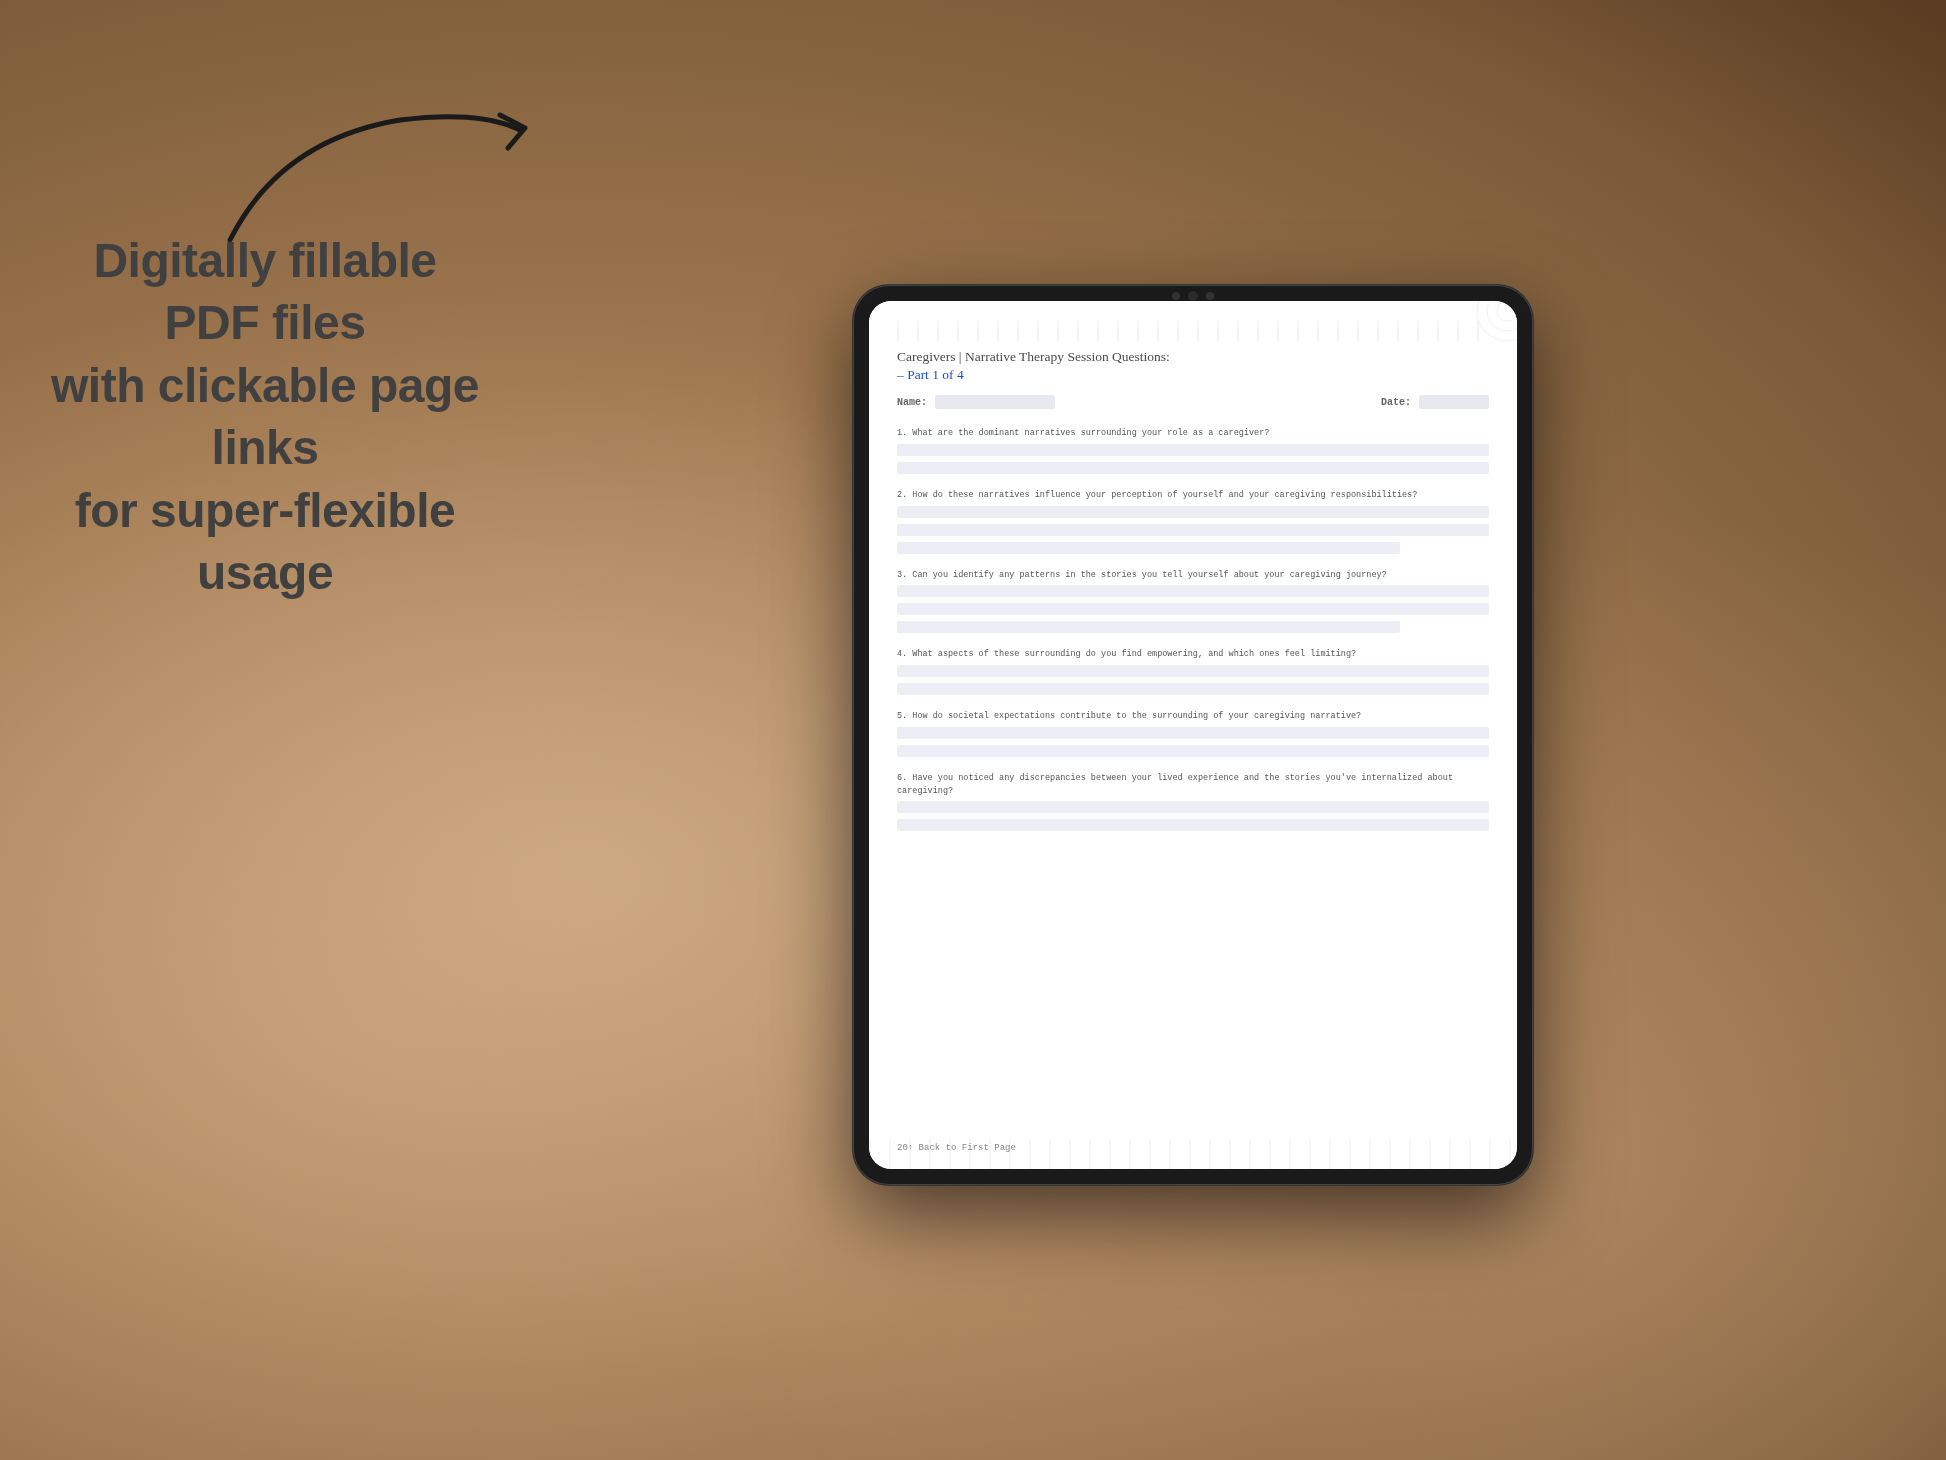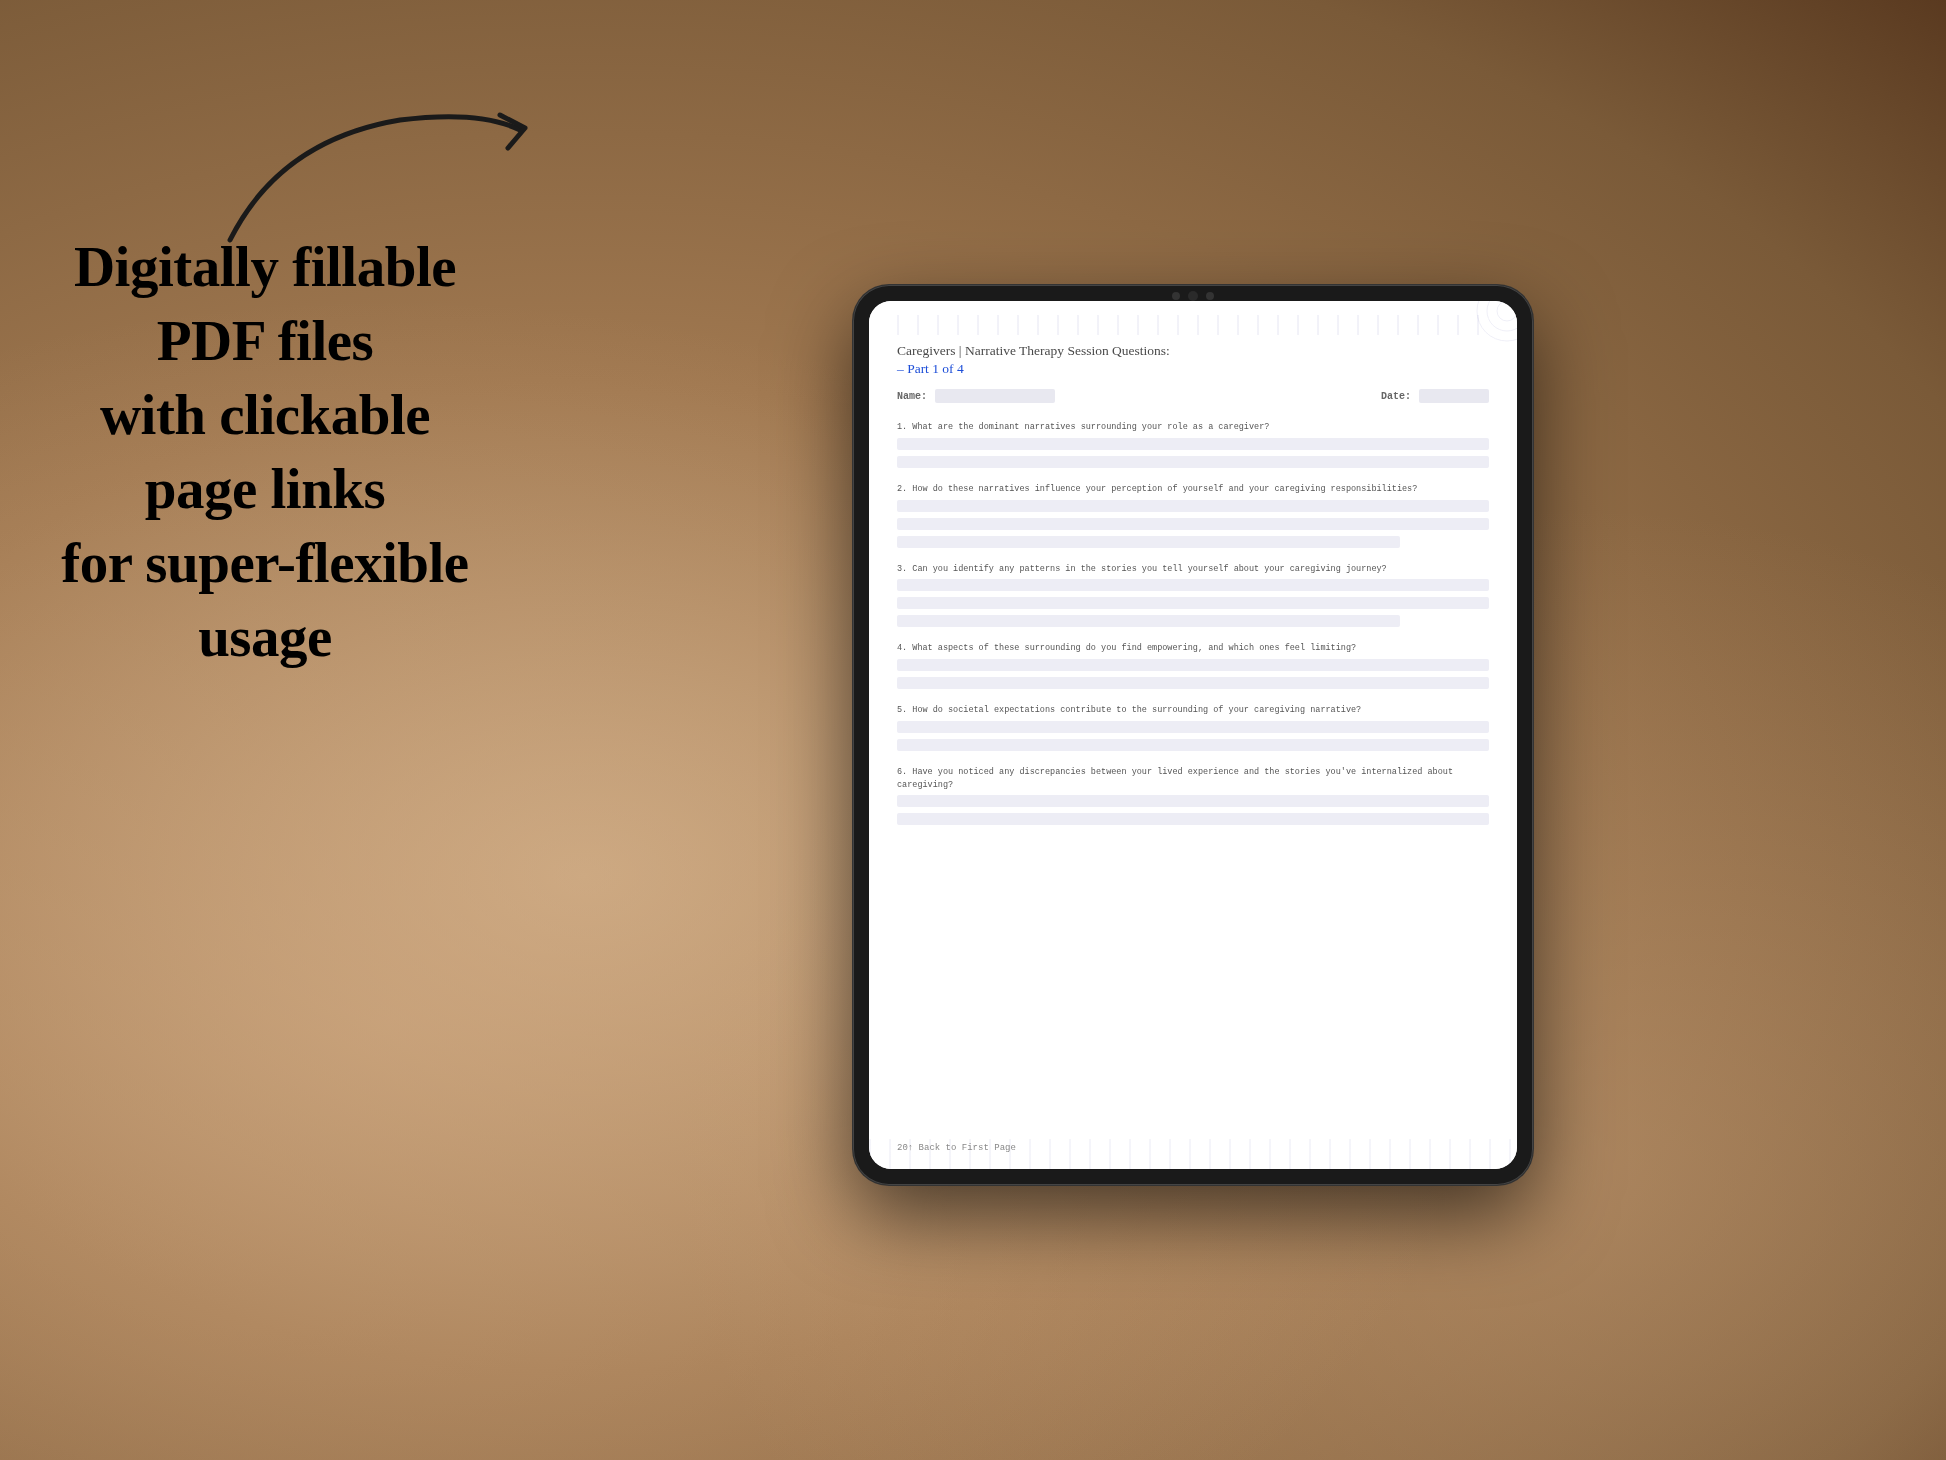--- a/index.html
+++ b/index.html
@@ -46,24 +46,24 @@
     
     .left-text {
       position: absolute;
       top: 230px;
       left: 50px;
       width: 430px;
       text-align: center;
     }
 
     .left-text p {
-      font-family: Liberation Serif, serif;
-      font-size: 57px;
+      font-family: Liberation Sans, sans-serif;
+      font-size: 48px;
       font-weight: 900;
-      color: #000000;
+      color: #404040;
       line-height: 1.3;
       letter-spacing: -0.5px;
     }
 
     
     .tablet-wrapper {
       position: absolute;
       top: 30px;
       left: 460px;
       right: 20px;
@@ -119,21 +119,21 @@
       position: relative;
     }
 
     
     .pdf-page {
       width: 100%;
       height: 100%;
       background: #ffffff;
       display: flex;
       flex-direction: column;
-      padding: 14px 28px 16px 28px;
+      padding: 20px 28px 16px 28px;
       position: relative;
     }
 
     
     .corner-decoration {
       position: absolute;
       width: 80px;
       height: 80px;
       opacity: 0.12;
     }

